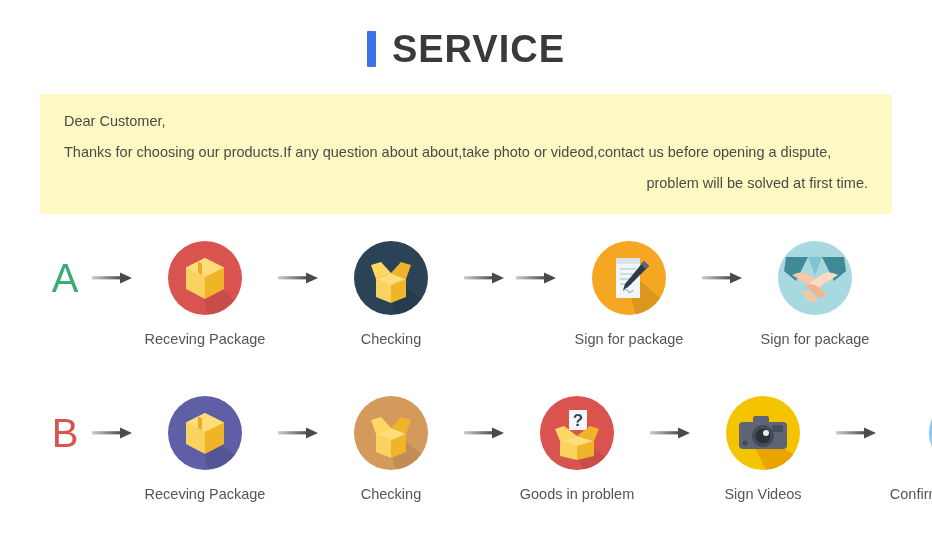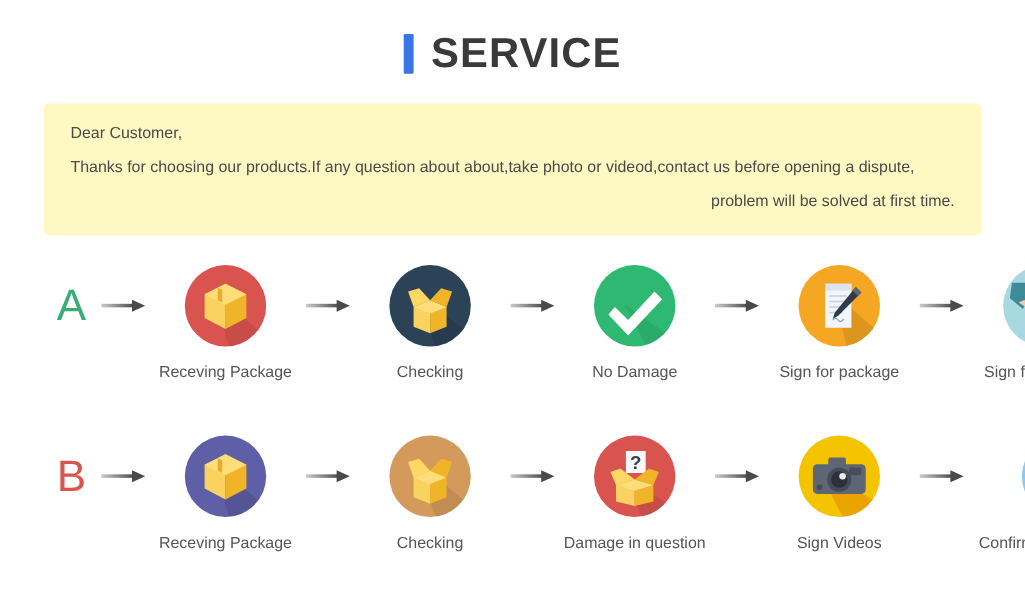--- a/index.html
+++ b/index.html
@@ -200,30 +200,20 @@
             <linearGradient id="agA3" x1="0" y1="0" x2="1" y2="0">
           <stop offset="0" stop-color="#cccccc"></stop>
               <stop offset="1" stop-color="#4a4a4a"></stop>
         </linearGradient>
           </defs>
         <rect x="0" y="6.2" width="30" height="3.2" fill="url(#agA3)"></rect>
         <polygon points="28,2.5 40,8 28,13.5" fill="#4a4a4a"></polygon>
       </svg>
     </div>
 
-    <div class="step">
-      <div class="icon-circle" style="background:#2eb872">
-        <polygon points="26,34 74,70 74,74 46,74" fill="#000" opacity="0.07" style="position:absolute"></polygon>
-        <svg width="74" height="74" viewBox="0 0 74 74">
-          <polygon points="28,36 74,68 74,74 48,74" fill="#000" opacity="0.07"></polygon>
-          <path d="M19 38 L31 50 L55 24 L62 31 L31 64 L13 45 Z" fill="#ffffff"></path>
-        </svg>
-      </div>
-      <div class="step-label">No Damage</div>
-    </div>
 
     <div class="arrow">
       <svg width="40" height="16" viewBox="0 0 40 16">
         <defs>
             <linearGradient id="agA4" x1="0" y1="0" x2="1" y2="0">
           <stop offset="0" stop-color="#cccccc"></stop>
               <stop offset="1" stop-color="#4a4a4a"></stop>
         </linearGradient>
           </defs>
         <rect x="0" y="6.2" width="30" height="3.2" fill="url(#agA4)"></rect>
@@ -355,21 +345,21 @@
           <polygon points="22,34 74,66 74,74 44,74" fill="#000" opacity="0.08"></polygon>
           <rect x="29" y="14" width="18" height="20" fill="#f5f7fa"></rect>
           <text x="38" y="30" font-family="Liberation Sans, sans-serif" font-size="17" font-weight="bold" fill="#3a3f4a" text-anchor="middle">?</text>
           <polygon points="37,40 54,45 54,60 37,64" fill="#f0b429"></polygon>
           <polygon points="37,40 20,45 20,60 37,64" fill="#fad25f"></polygon>
           <polygon points="20,45 37,50 54,45 37,40" fill="#ffdd7a"></polygon>
           <polygon points="20,45 15,33 24,30 37,40" fill="#ffd863"></polygon>
           <polygon points="54,45 59,33 50,30 37,40" fill="#f0b429"></polygon>
         </svg>
       </div>
-      <div class="step-label">Damage in question</div>
+      <div class="step-label">Goods in problem</div>
     </div>
 
     <div class="arrow">
       <svg width="40" height="16" viewBox="0 0 40 16">
         <defs>
             <linearGradient id="agB4" x1="0" y1="0" x2="1" y2="0">
           <stop offset="0" stop-color="#cccccc"></stop>
               <stop offset="1" stop-color="#4a4a4a"></stop>
         </linearGradient>
           </defs>

